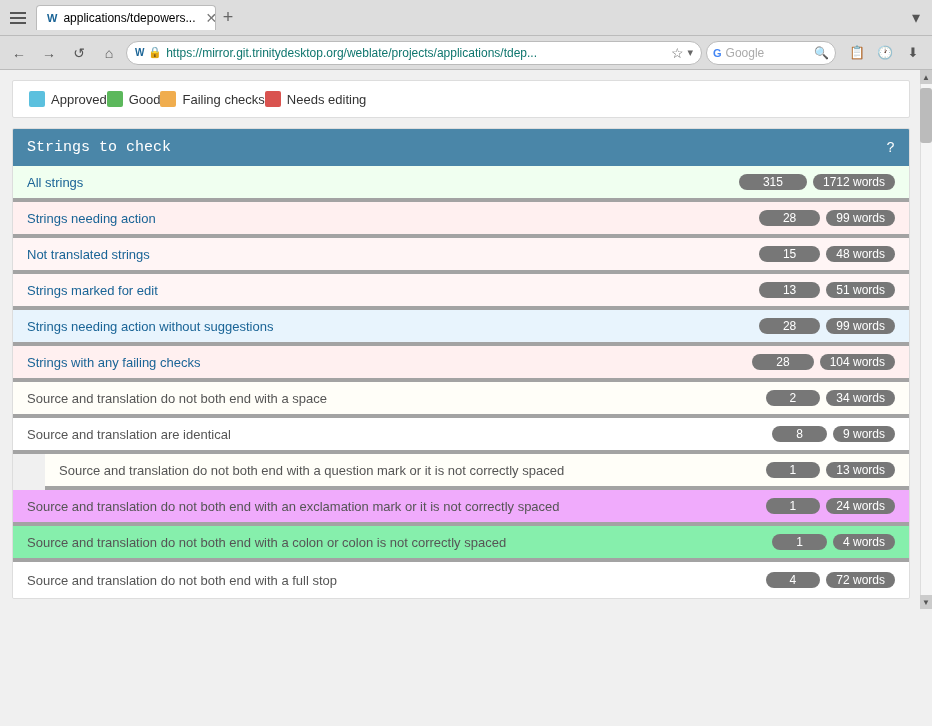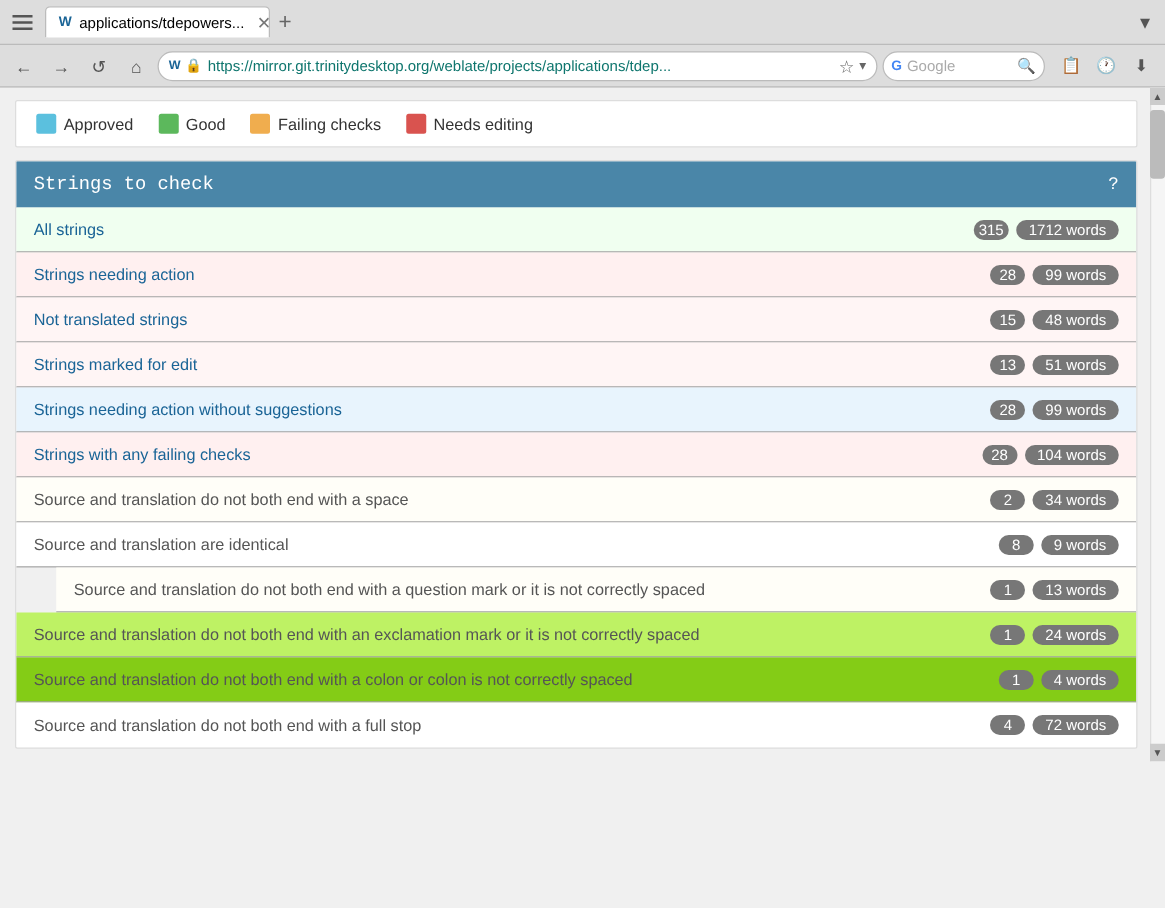--- a/index.html
+++ b/index.html
@@ -100,21 +100,20 @@
     }
 
     
     .legend-bar {
       background: #fff;
       border: 1px solid #ddd;
       margin: 10px 12px;
       padding: 10px 16px;
       display: flex;
       align-items: center;
-      gap: 20px;
       border-radius: 2px;
     }
     .legend-item {
       display: flex; align-items: center; gap: 6px;
     }
     .legend-dot {
       width: 16px; height: 16px; border-radius: 2px;
     }
     .legend-label { font-size: 13px; color: #333; }
 
@@ -140,44 +139,43 @@
       color: #fff;
       font-size: 14px;
       cursor: pointer;
     }
 
     .string-row {
       display: flex;
       align-items: center;
       justify-content: space-between;
       padding: 8px 14px;
-      border-bottom: 1px solid #a3a3a3;
+      border-bottom: 4px solid #a3a3a3;
       min-height: 36px;
     }
     .string-row:last-child { border-bottom: none; }
 
     .string-row-link {
       color: #1a6496;
       text-decoration: none;
       font-size: 13px;
     }
     .string-row-text {
       color: #555;
       font-size: 13px;
     }
 
     .badges { display: flex; align-items: center; gap: 6px; }
     .badge-count {
       background: #777;
       color: #fff;
       border-radius: 10px;
-      padding: 1px 4px;
+      padding: 1px 24px;
       font-size: 12px;
       min-width: 28px;
-      text-align: center;
     }
     .badge-words {
       background: #777;
       color: #fff;
       border-radius: 10px;
       padding: 1px 10px;
       font-size: 12px;
     }
 
     
@@ -330,29 +328,29 @@
       </div>
 
       <div class="string-row" style="background:#fffef8;margin-left:32px;">
         <span class="string-row-text">Source and translation do not both end with a question mark or it is not correctly spaced</span>
         <div class="badges">
           <span class="badge-count">1</span>
           <span class="badge-words">13 words</span>
         </div>
       </div>
 
-      <div class="string-row" style="background:#bef264;gap:10px;">
+      <div class="string-row" style="background:#f0abfc;gap:10px;">
         <span class="string-row-text">Source and translation do not both end with an exclamation mark or it is not correctly spaced</span>
         <div class="badges">
           <span class="badge-count">1</span>
           <span class="badge-words">24 words</span>
         </div>
       </div>
 
-      <div class="string-row" style="background:#84cc16;">
+      <div class="string-row" style="background:#86efac;">
         <span class="string-row-text">Source and translation do not both end with a colon or colon is not correctly spaced</span>
         <div class="badges">
           <span class="badge-count">1</span>
           <span class="badge-words">4 words</span>
         </div>
       </div>
 
       <div class="string-row" style="background:#fff;">
         <span class="string-row-text">Source and translation do not both end with a full stop</span>
         <div class="badges">

